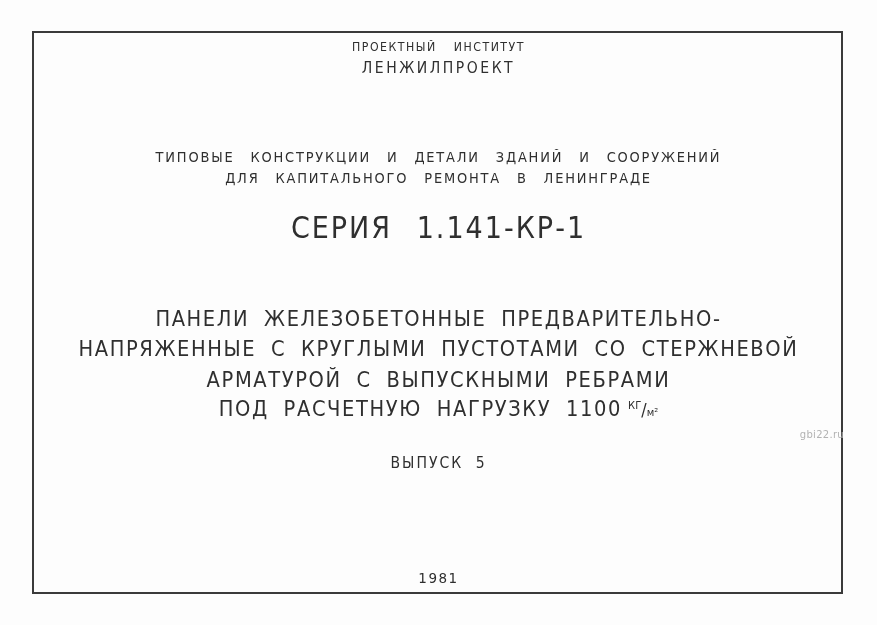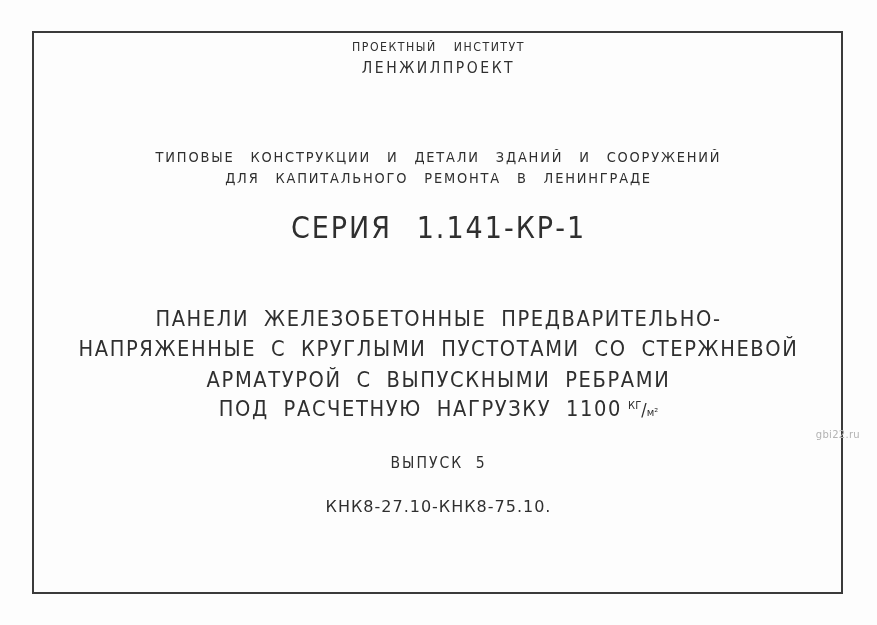--- a/index.html
+++ b/index.html
@@ -52,21 +52,21 @@
   .knk   { top: 497px; font-size: 16px;  letter-spacing: 1px; }
   .year  { top: 570px; font-size: 13.5px; letter-spacing: 1.5px; }
 
   .unit { display: inline-block; margin-left: 6px; letter-spacing: 0; word-spacing: 0; }
   .u-num   { font-size: 10px; vertical-align: 6px; }
   .u-slash { font-size: 16px; }
   .u-den   { font-size: 10px; vertical-align: 0px; }
 
   .watermark {
     position: absolute;
-    right: 0; top: 429px;
+    right: 16px; top: 429px;
     font-size: 10px;
     color: var(--watermark);
     letter-spacing: 0.3px;
     padding-right: 17px;
   }
 </style>
 </head>
 <body>
 
 <div class="sheet">
@@ -83,18 +83,18 @@
 
   <div class="tl title t1 drafting">ПАНЕЛИ ЖЕЛЕЗОБЕТОННЫЕ ПРЕДВАРИТЕЛЬНО-</div>
   <div class="tl title t2 drafting">НАПРЯЖЕННЫЕ С КРУГЛЫМИ ПУСТОТАМИ СО СТЕРЖНЕВОЙ</div>
   <div class="tl title t3 drafting">АРМАТУРОЙ С ВЫПУСКНЫМИ РЕБРАМИ</div>
 
   <div class="tl title t4 drafting">
     <span>ПОД РАСЧЕТНУЮ НАГРУЗКУ 1100</span><span class="unit"><span class="u-num">КГ</span><span class="u-slash">/</span><span class="u-den">м²</span></span>
   </div>
 
   <div class="tl issue drafting">ВЫПУСК 5</div>
-  <div class="tl knk">КНК8-27.10-КНК8-75.10.</div>
 
+  <div class="tl year">1981</div>
 
   <div class="watermark">gbi22.ru</div>
 
 </div>
 
 </body></html>

